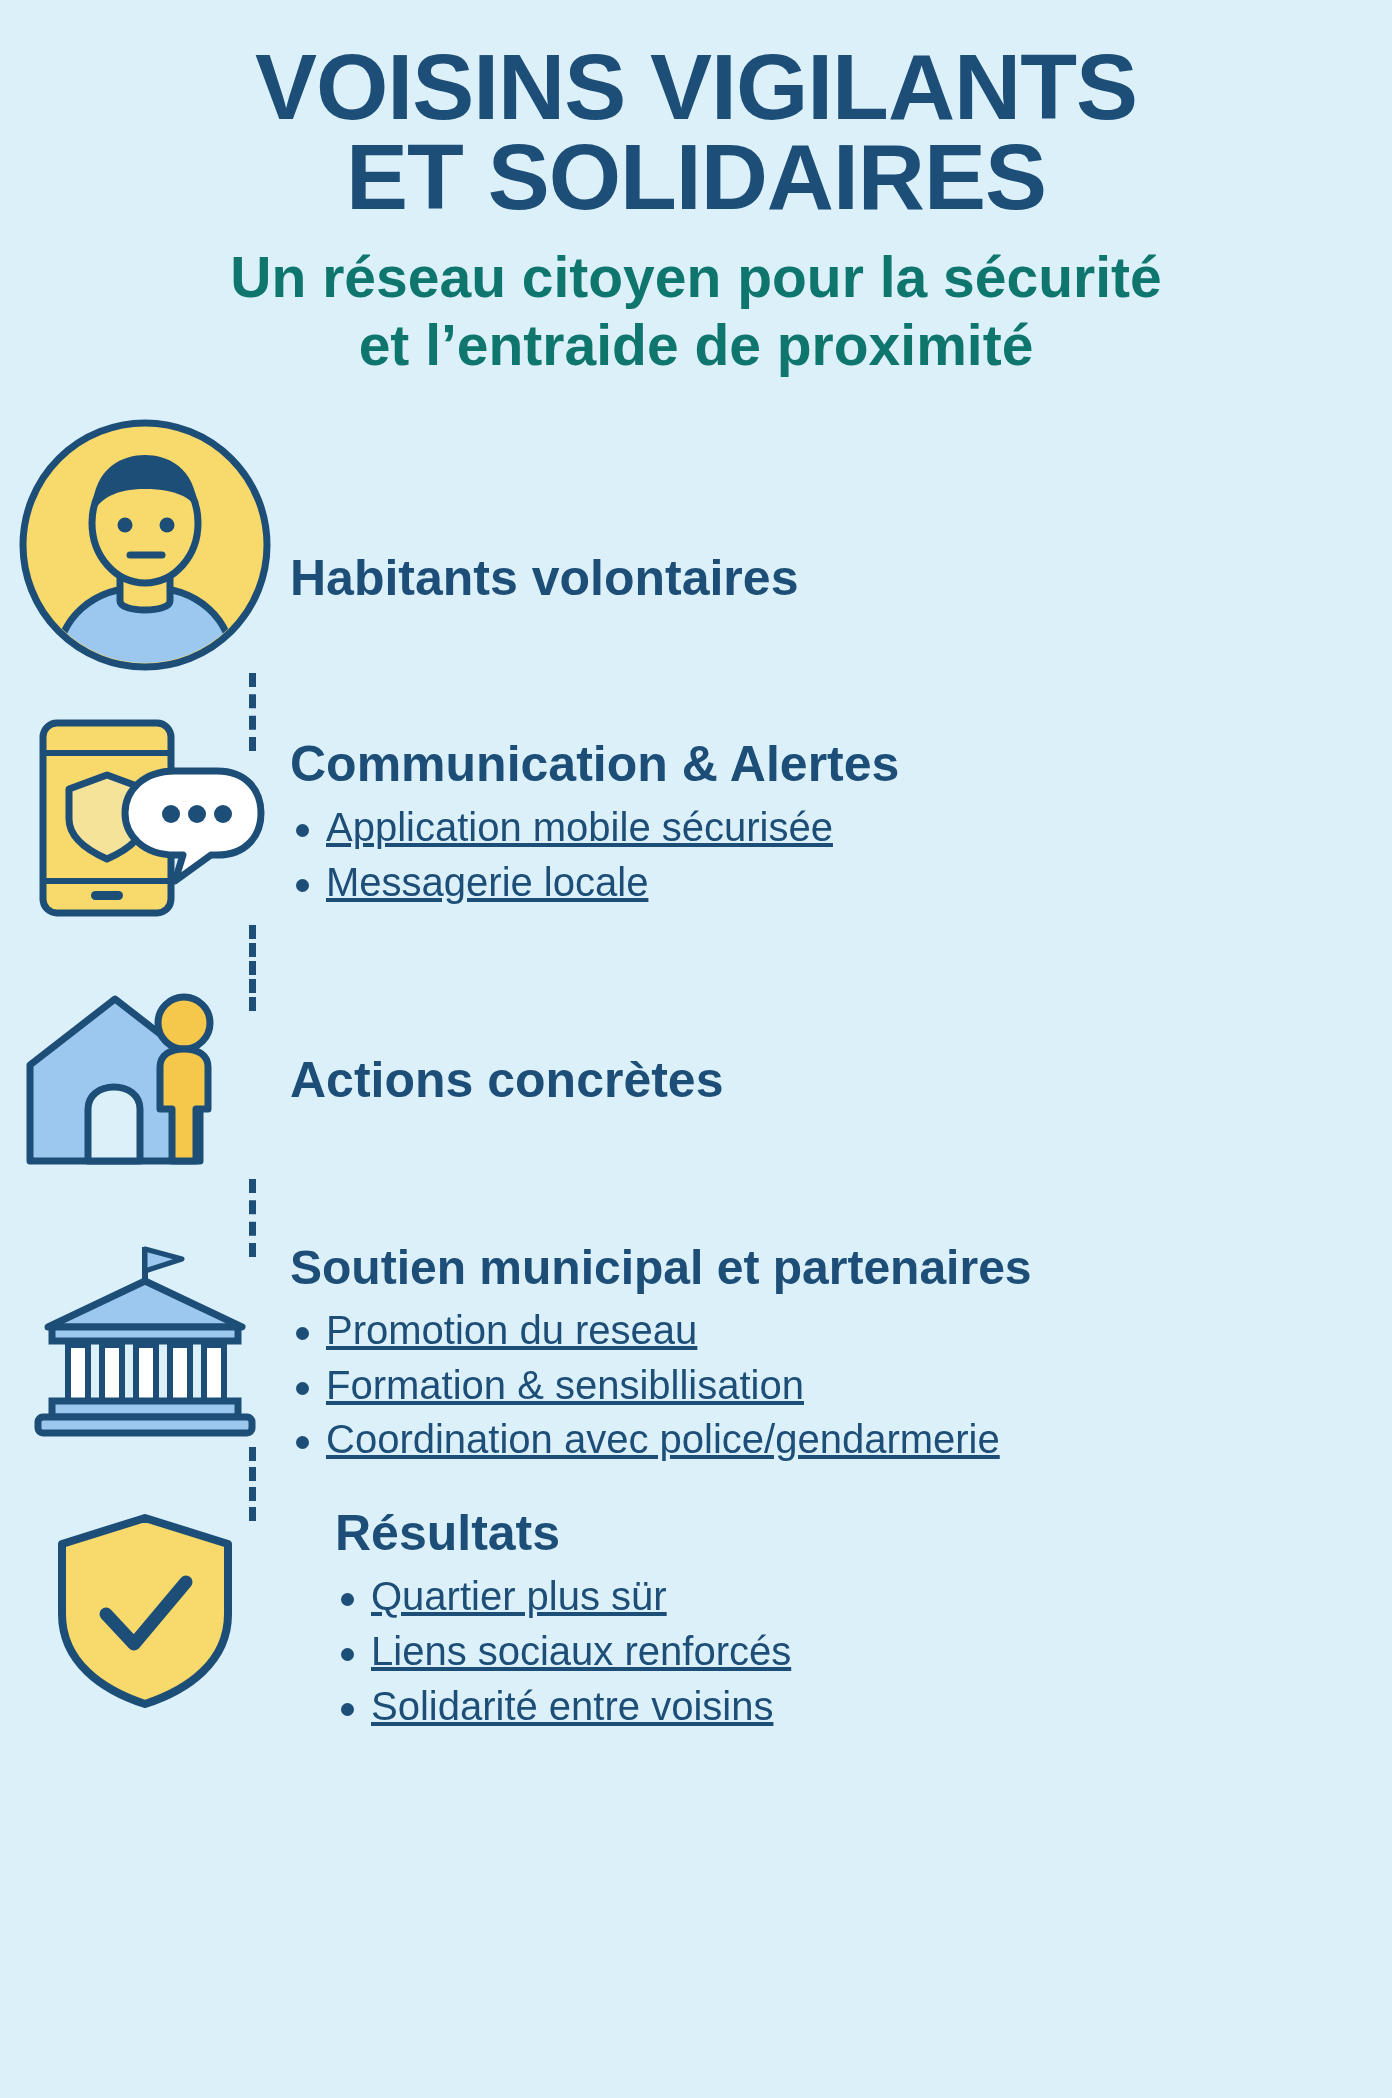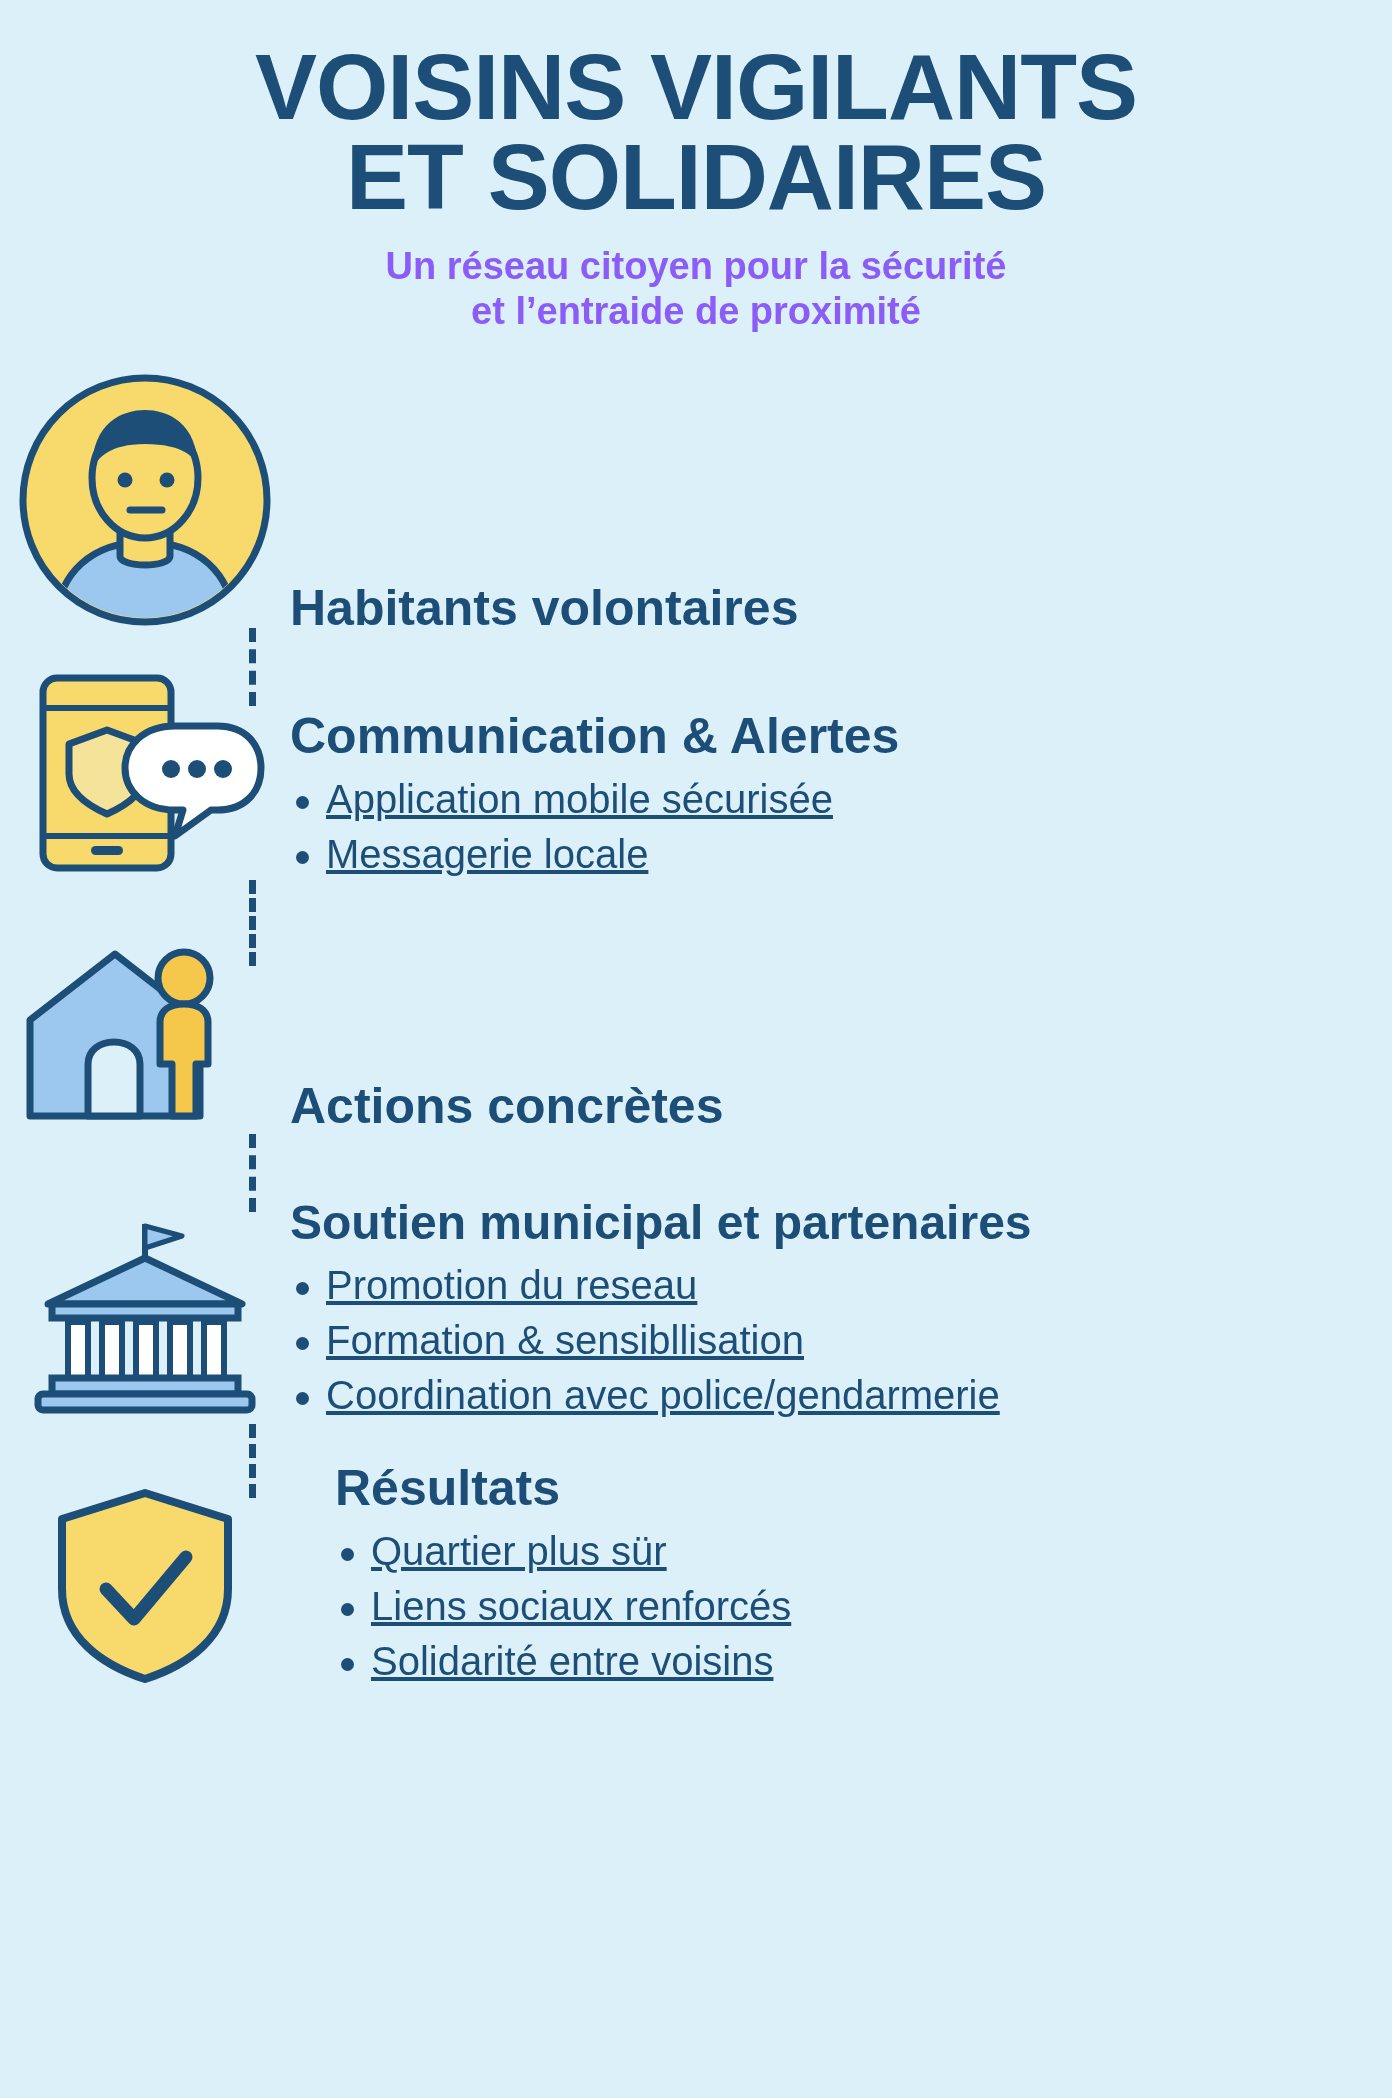--- a/index.html
+++ b/index.html
@@ -33,35 +33,35 @@
     letter-spacing: -1px;
     color: #1d4e77;
     margin: 0 auto;
     max-width: 1260px;
   }
   .title .line2 {
     display: block;
   }
   .subtitle {
     margin: 22px auto 0 auto;
-    font-size: 38px;
+    font-size: 57px;
     font-weight: 700;
     line-height: 1.18;
-    color: #8b5cf6;
+    color: #0f766e;
     max-width: 1120px;
   }
   
   .timeline {
     position: relative;
     margin-top: 36px;
   }
   .row {
     position: relative;
     display: flex;
-    align-items: flex-end;
+    align-items: center;
     min-height: 0;
   }
   .icon-col {
     position: relative;
     width: 290px;
     flex: 0 0 290px;
     display: flex;
     justify-content: center;
   }
   .icon-wrap {

